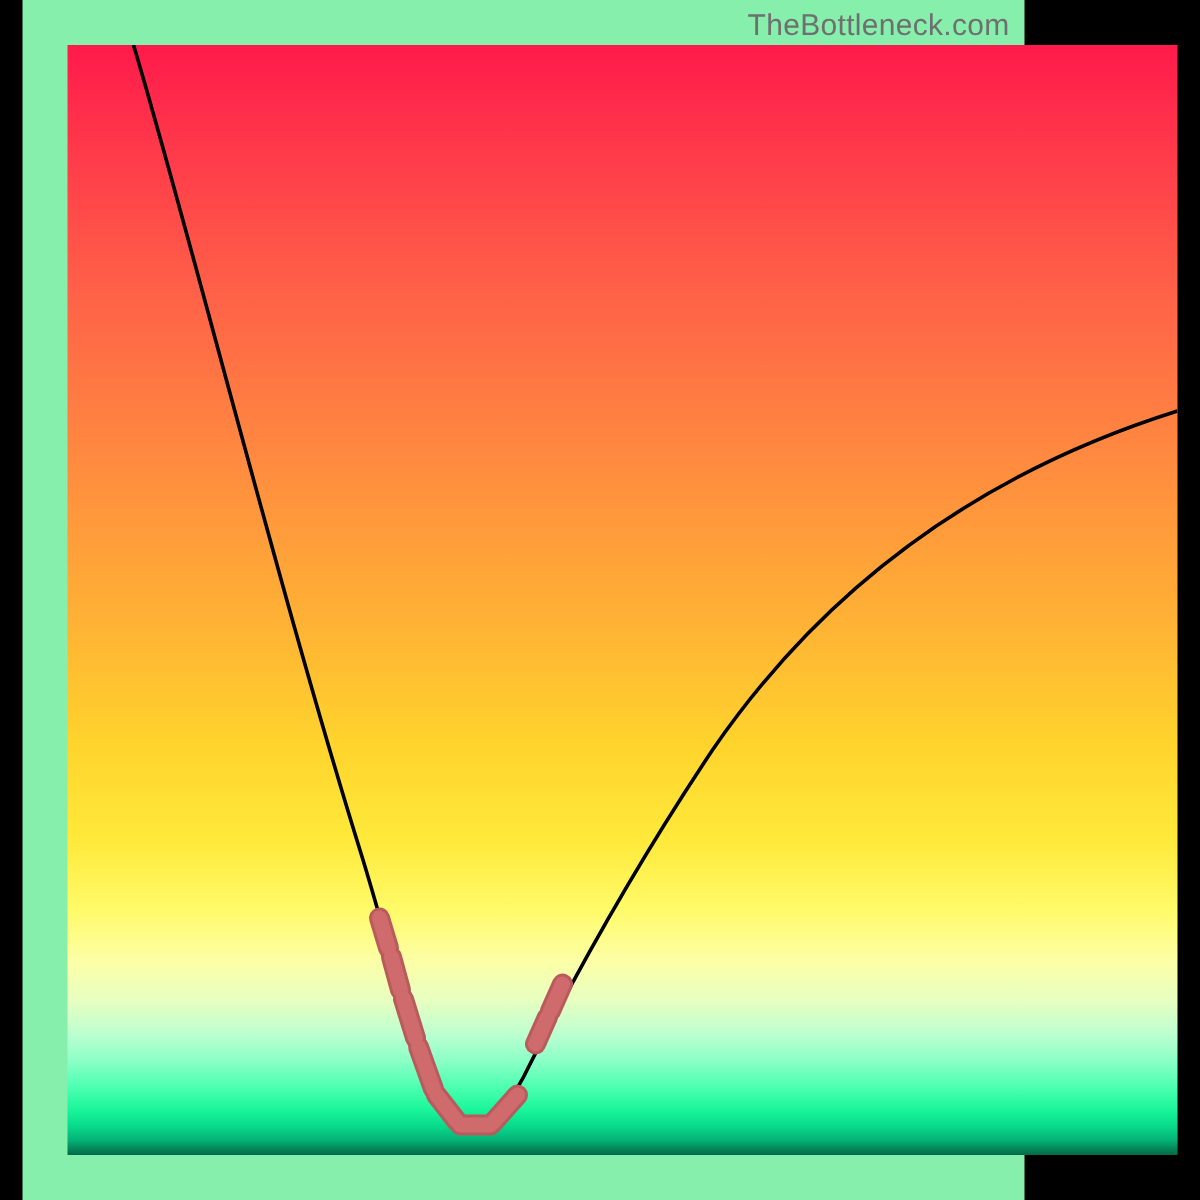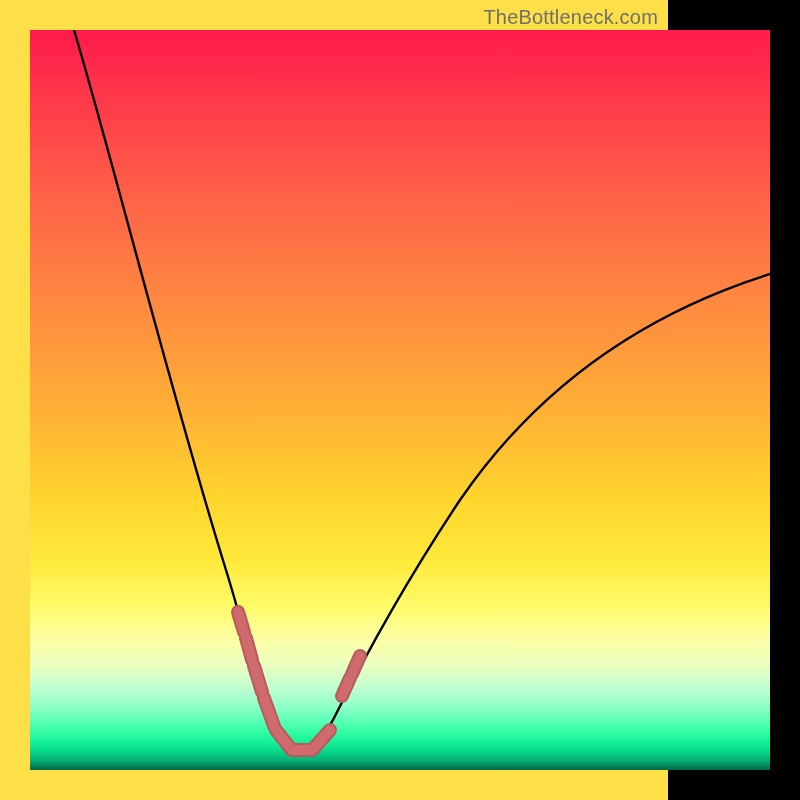--- a/index.html
+++ b/index.html
@@ -6,23 +6,23 @@
     margin: 0;
     padding: 0;
     width: 800px;
     height: 800px;
     background: #000;
     overflow: hidden;
     font-family: Arial, Helvetica, sans-serif;
   }
   .frame {
     position: absolute;
-    left: 0; top: 0;
+    left: 15px; top: 0;
     width: 668px; height: 800px;
-    background: #fde047;
+    background: #86efac;
   }
   .plot-area {
     position: absolute;
     left: 30px;
     top: 30px;
     width: 740px;
     height: 740px;
     background: linear-gradient(
       to bottom,
       #ff1a4b 0%,

